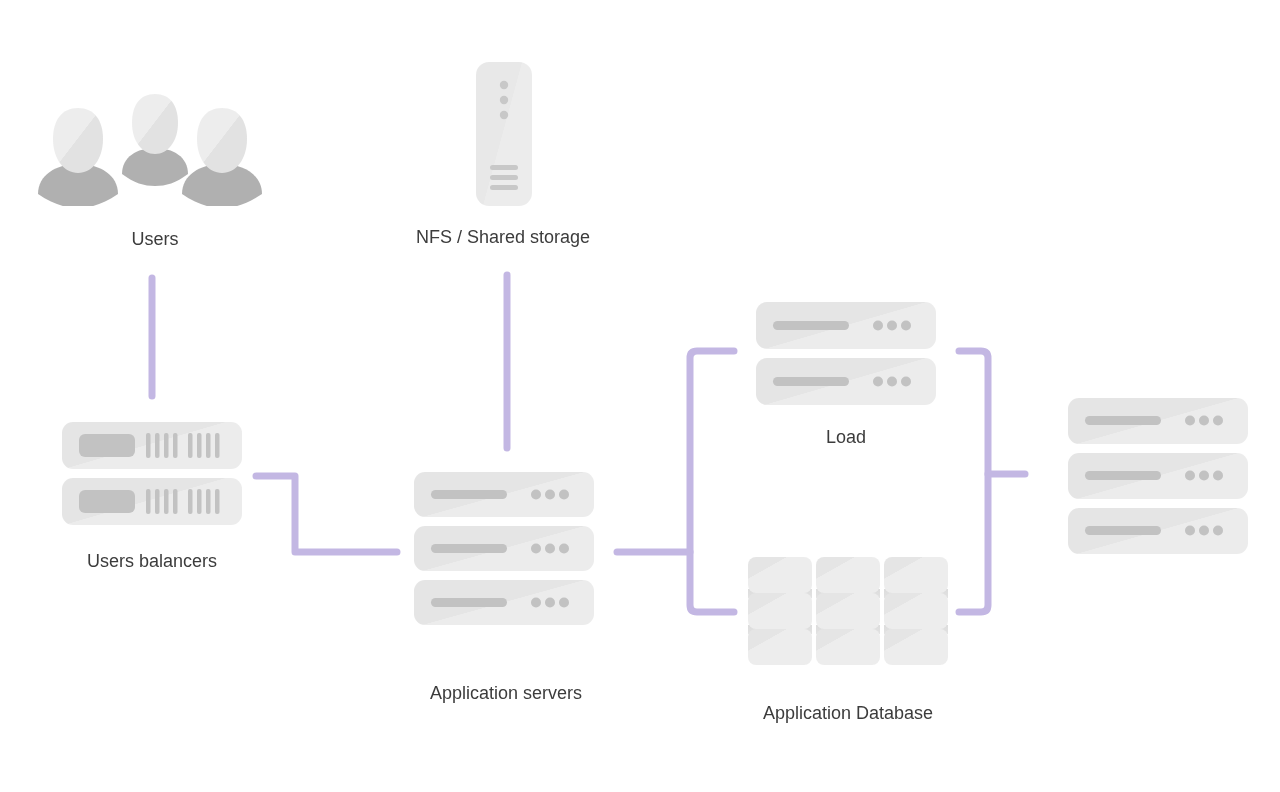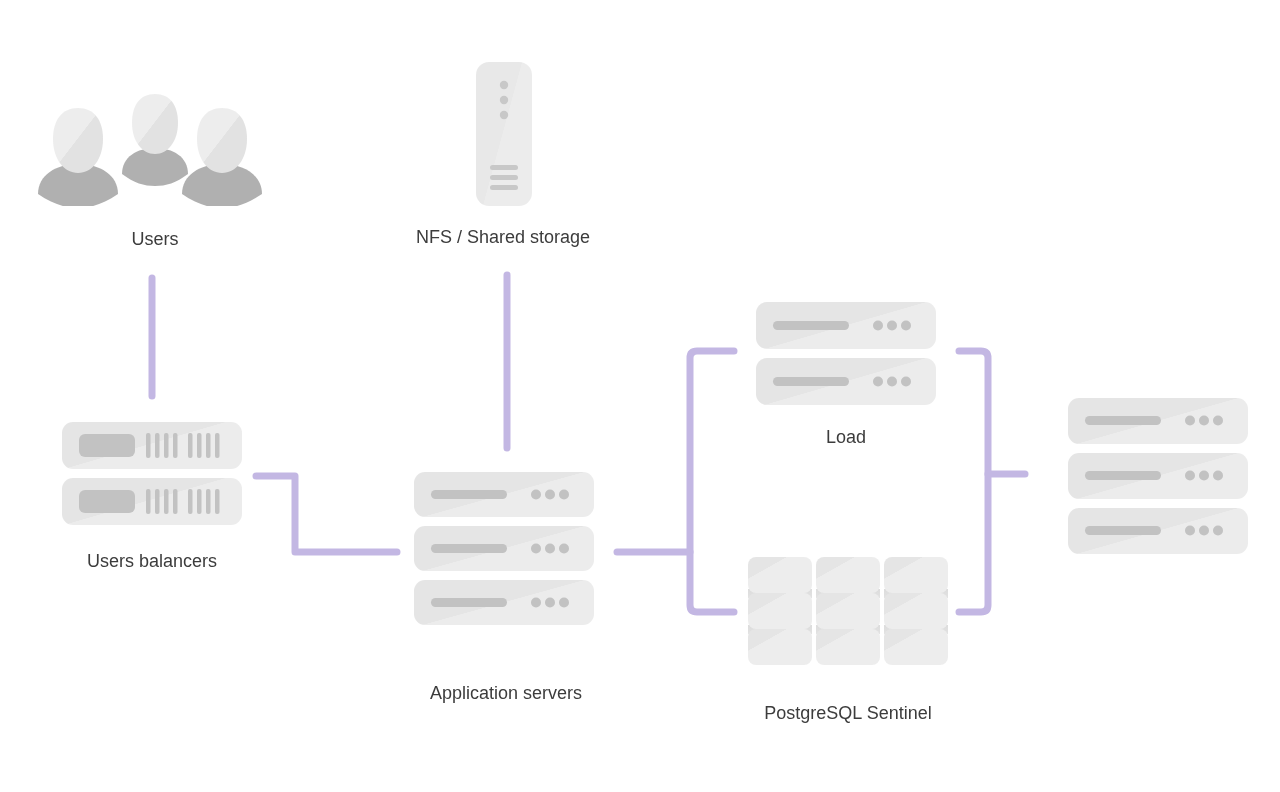--- a/index.html
+++ b/index.html
@@ -282,21 +282,21 @@
 
     <g>
       <rect x="138" y="32" width="64" height="9" fill="url(#dbShade)"></rect>
       <rect x="138" y="68" width="64" height="9" fill="url(#dbShade)"></rect>
       <rect x="138" y="0" width="64" height="36" rx="8" fill="url(#dbGrad)"></rect>
       <rect x="138" y="36" width="64" height="36" rx="8" fill="url(#dbGrad)"></rect>
       <rect x="138" y="72" width="64" height="36" rx="8" fill="url(#dbGrad)"></rect>
     </g>
   </svg>
 </div>
-<div class="node-label" id="label-postgres">PostgreSQL Sentinel</div>
+<div class="node-label" id="label-postgres">Application Database</div>
 
 <div class="node" id="node-consul">
   <svg class="icon-svg" viewBox="0 0 180 160" width="180" height="160" xmlns="http://www.w3.org/2000/svg">
     <defs>
       <linearGradient id="srvGradC" x1="0" y1="0" x2="1" y2="0.9">
         <stop offset="0%" stop-color="#e5e5e5"></stop>
         <stop offset="52%" stop-color="#e5e5e5"></stop>
         <stop offset="52.5%" stop-color="#ececec"></stop>
         <stop offset="100%" stop-color="#ececec"></stop>
       </linearGradient>

